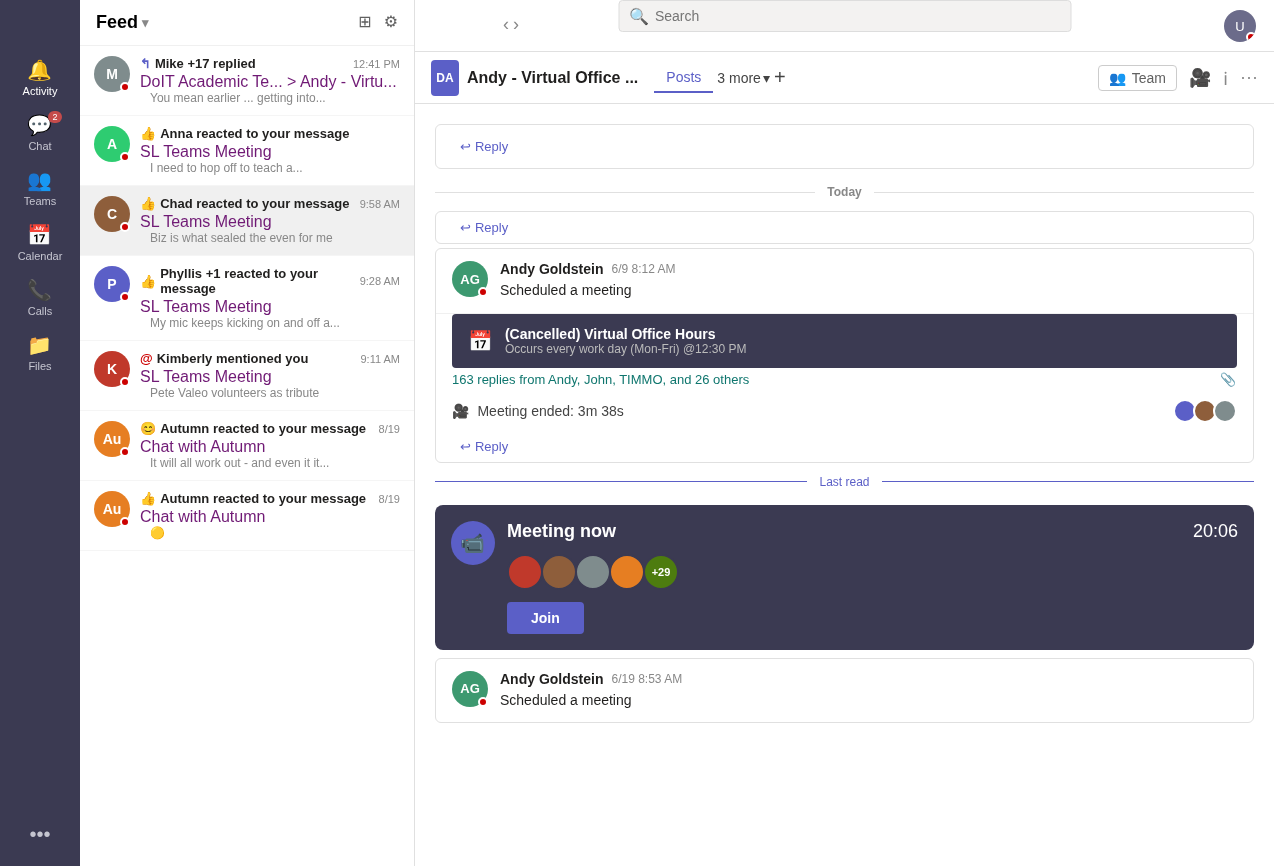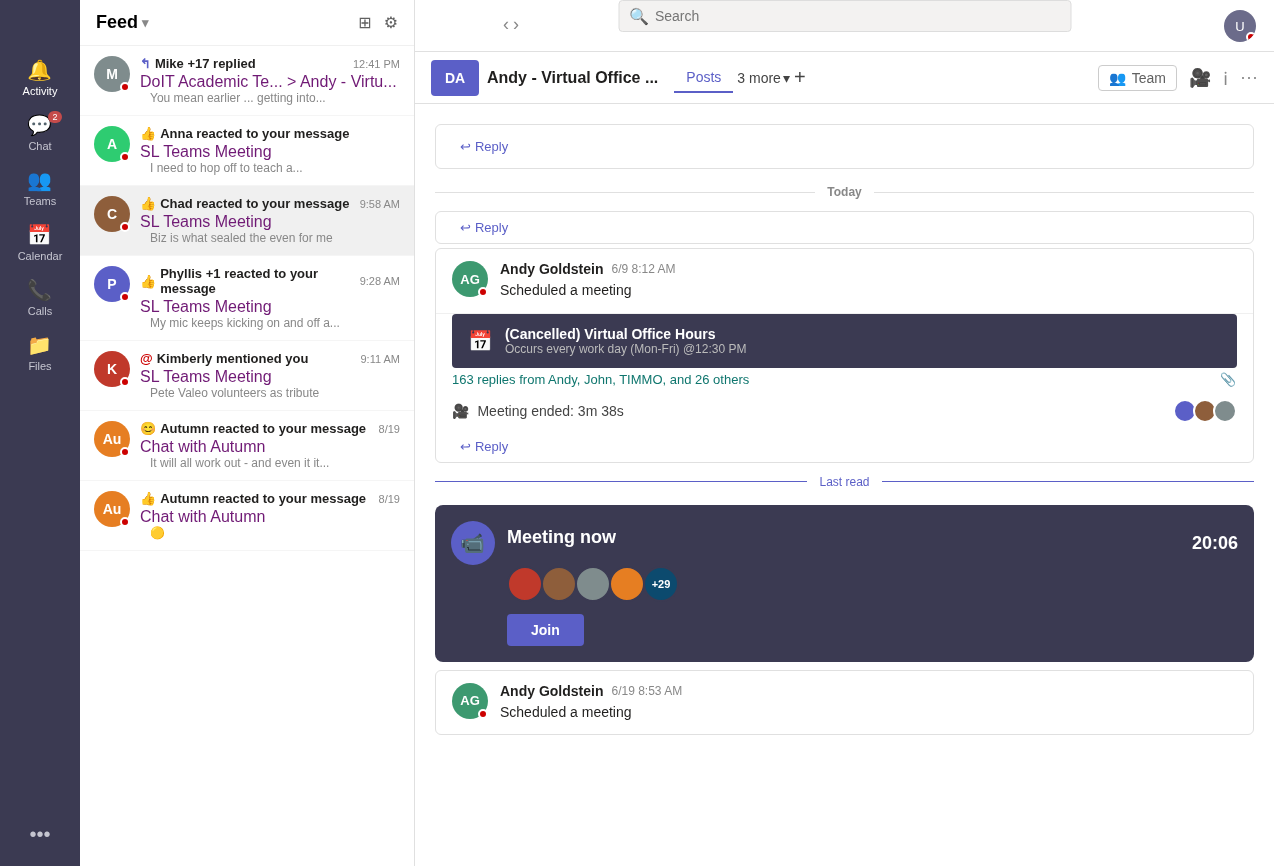--- a/index.html
+++ b/index.html
@@ -53,21 +53,21 @@
     .feed-panel {
       width: 335px;
       background: #fff;
       display: flex;
       flex-direction: column;
       flex-shrink: 0;
       border-right: 1px solid #e0e0e0;
     }
     .feed-header {
       display: flex;
-      align-items: center;
+      align-items: flex-start;
       padding: 12px 16px;
       border-bottom: 1px solid #f0f0f0;
       gap: 8px;
     }
     .feed-title {
       font-size: 18px;
       font-weight: 600;
       flex: 1;
       display: flex;
       align-items: center;
@@ -164,30 +164,30 @@
     .channel-header {
       display: flex;
       align-items: center;
       padding: 0 16px;
       height: 52px;
       border-bottom: 1px solid #e0e0e0;
       gap: 8px;
       flex-shrink: 0;
     }
     .channel-avatar {
-      width: 48px;
+      width: 28px;
       height: 36px;
       border-radius: 4px;
       background: #5b5fc7;
       display: flex;
       align-items: center;
       justify-content: center;
       color: white;
       font-weight: 700;
-      font-size: 14px;
+      font-size: 12px;
       flex-shrink: 0;
     }
     .channel-name { font-size: 16px; font-weight: 600; color: #201f1e; }
     .channel-tabs { display: flex; gap: 4px; align-items: center; margin-left: 8px; }
     .tab {
       padding: 6px 12px;
       font-size: 14px;
       color: #444;
       cursor: pointer;
       border-bottom: 2px solid transparent;
@@ -327,38 +327,38 @@
       padding: 16px;
       color: white;
     }
     .meeting-now-header {
       display: flex;
       align-items: center;
       justify-content: space-between;
       margin-bottom: 12px;
     }
     .meeting-now-title { font-size: 18px; font-weight: 600; }
-    .meeting-now-time { font-size: 18px; font-weight: 700; margin-top: 12px; }
+    .meeting-now-time { font-size: 18px; font-weight: 400; }
     .meeting-now-avatars { display: flex; gap: 2px; margin-bottom: 12px; }
     .meeting-now-avatars .av {
       width: 36px;
       height: 36px;
       border-radius: 50%;
       background: #888;
       border: 2px solid #3b3a52;
       margin-left: -4px;
       display: flex;
       align-items: center;
       justify-content: center;
       font-size: 11px;
       color: white;
       font-weight: 600;
     }
     .meeting-now-avatars .av:first-child { margin-left: 0; }
-    .meeting-now-avatars .av-more { background: #0c4a6e; }
+    .meeting-now-avatars .av-more { background: #4d7c0f; }
     .join-btn {
       background: #5b5fc7;
       color: white;
       border: none;
       border-radius: 4px;
       padding: 8px 24px;
       font-size: 14px;
       font-weight: 600;
       cursor: pointer;
     }

